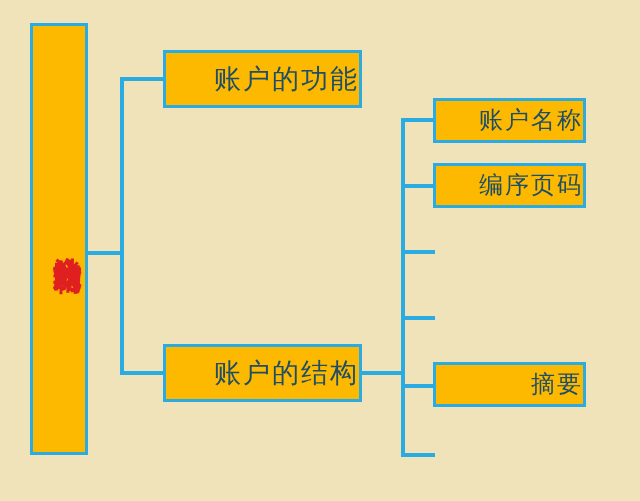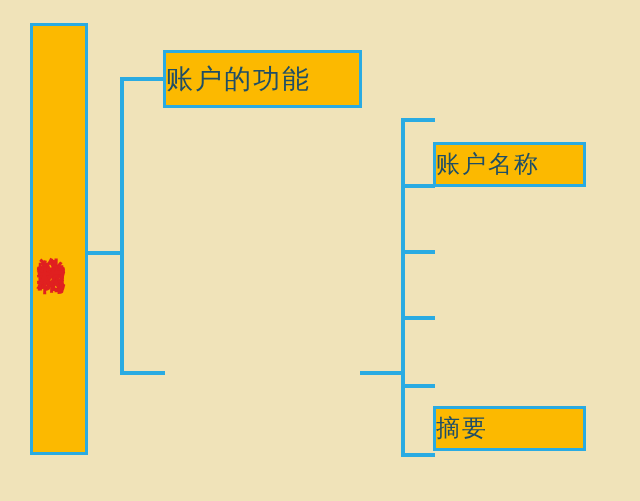--- a/index.html
+++ b/index.html
@@ -21,21 +21,21 @@
   }
 
   
   .node {
     position: absolute;
     box-sizing: border-box;
     background: #fcb900;
     border: 3px solid #2aabe2;
     display: flex;
     align-items: center;
-    justify-content: flex-start;
+    justify-content: flex-end;
     text-align: center;
     line-height: 1.05;
     z-index: 3;
   }
 
   
   .node.root {
     left: 30px;
     top: 23px;
     width: 58px;
@@ -67,21 +67,20 @@
   .node.level2.n1 { top: 344px; }
 
   
   .node.leaf {
     left: 433px;
     width: 153px;
     height: 45px;
     color: #1f4e66;
     font-size: 24px;
     letter-spacing: 2px;
-    margin-top: 44px;
   }
   .node.leaf.l0 { top: 98px;  }
   .node.leaf.l1 { top: 163px; }
   .node.leaf.l2 { top: 230px; }
   .node.leaf.l3 { top: 296px; }
   .node.leaf.l4 { top: 362px; }
   .node.leaf.l5 { top: 432px; }
 
   
   .conn {
@@ -127,21 +126,27 @@
   <div class="conn h c-branchB4"></div>
   <div class="conn h c-branchB5"></div>
 
   <div class="node root">
     <span class="root-text">会计账户的功能与结构</span>
   </div>
 
   <div class="node level2 n0">
     <span>账户的功能</span>
   </div>
+  <div class="node level2 n1">
+    <span>账户的结构</span>
+  </div>
 
   <div class="node leaf l0">
     <span>账户名称</span>
+  </div>
+  <div class="node leaf l1">
+    <span>编序页码</span>
   </div>
   <div class="node leaf l4">
     <span>摘要</span>
   </div>
 
 </div>
 
 </body></html>

